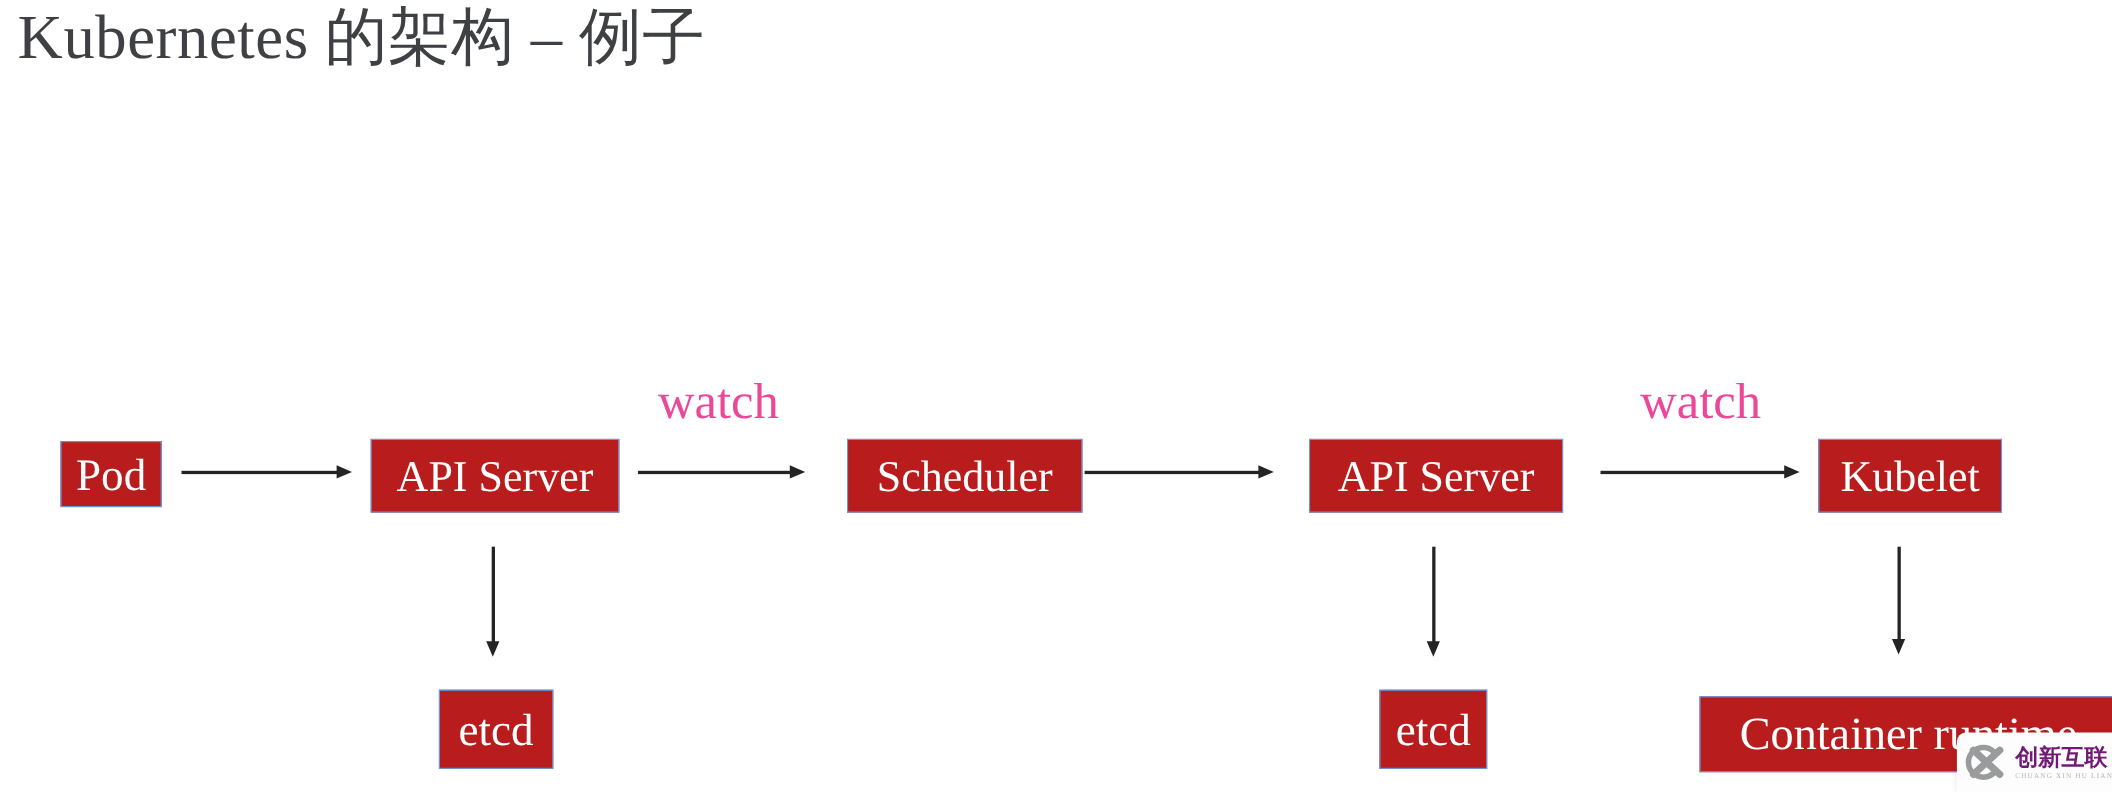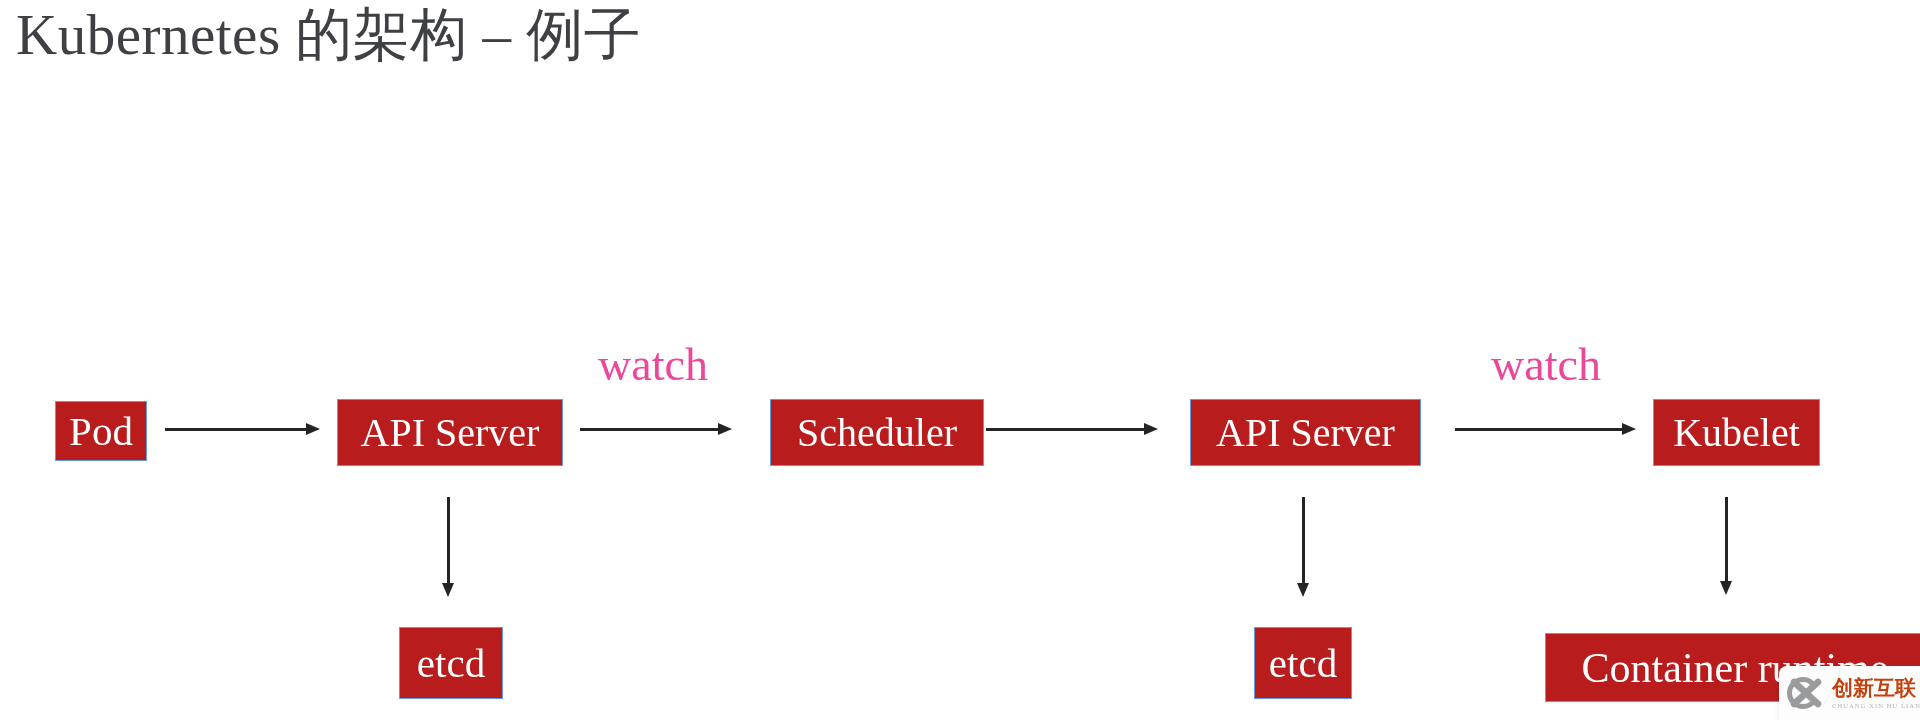--- a/index.html
+++ b/index.html
@@ -38,21 +38,21 @@
   }
   .watermark {
     position:absolute; left:1779px; top:666px; width:141px; height:54px;
     background:#fdfdfd; border-radius:8px 0 0 0;
     box-shadow:0 0 6px rgba(0,0,0,0.08);
     display:flex; align-items:center; gap:6px; padding:4px 4px 4px 7px;
     z-index:5;
   }
   .wm-logo { flex:0 0 auto; }
   .wm-text { display:flex; flex-direction:column; justify-content:center; }
-  .wm-brand { font-size:21px; font-weight:700; color:#c2410c; line-height:1.1; white-space:nowrap; }
+  .wm-brand { font-size:21px; font-weight:700; color:#701a75; line-height:1.1; white-space:nowrap; }
   .wm-sub { font-size:6.5px; color:#b3b4b6; letter-spacing:1.1px; white-space:nowrap; margin-top:1px; }
 </style>
 </head>
 <body>
 
 <div id="stage">
 
   <div class="slide-title">Kubernetes 的架构 – 例子</div>
 
   <div class="node small" style="left:55px;  top:401px; width:92px;  height:60px;">Pod</div>

